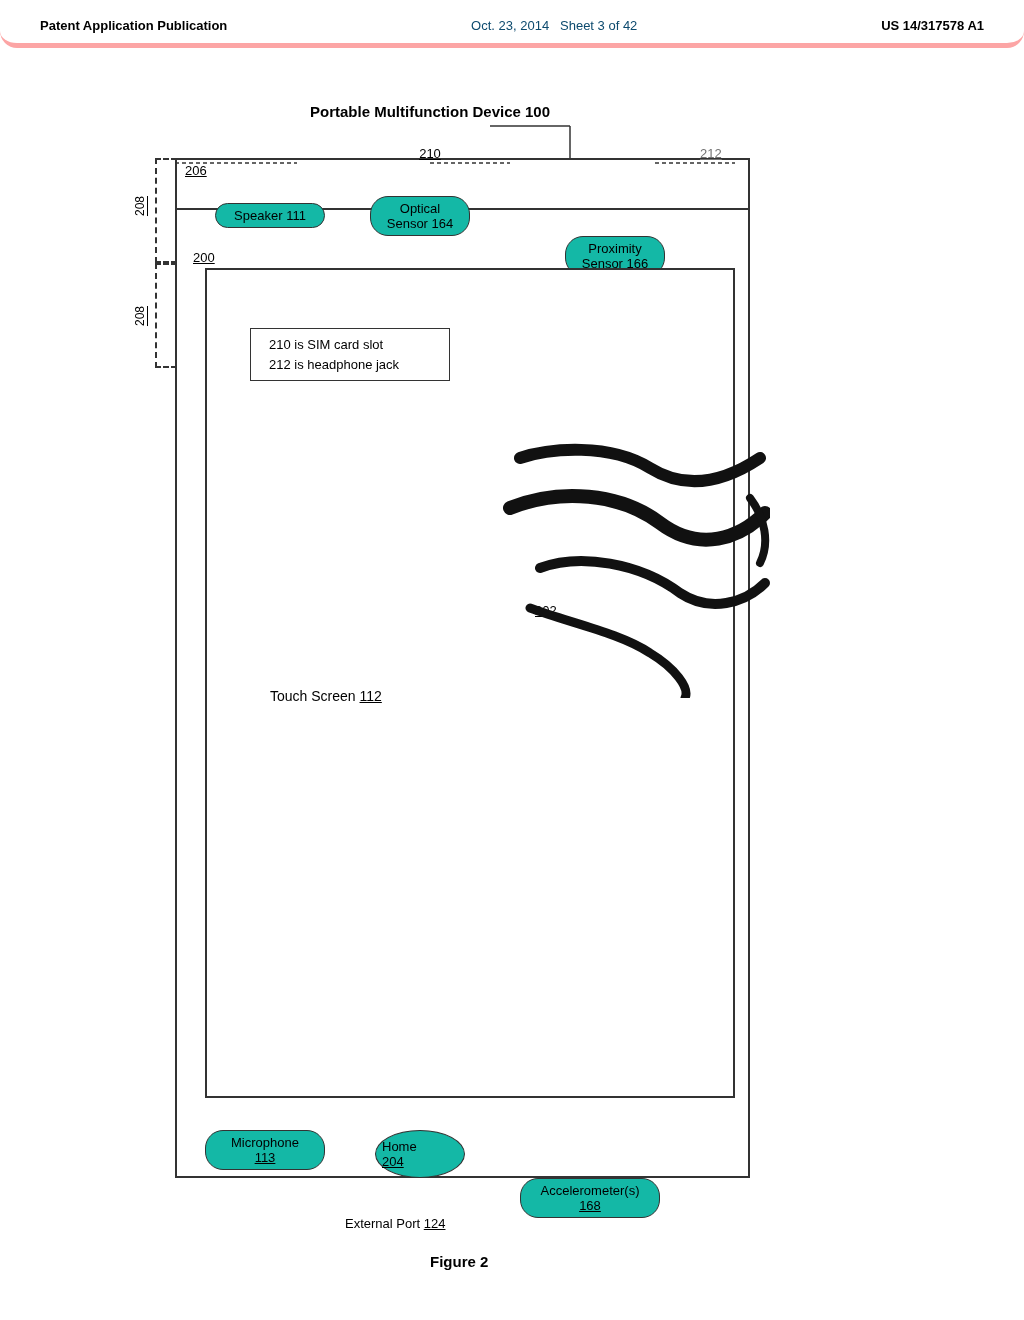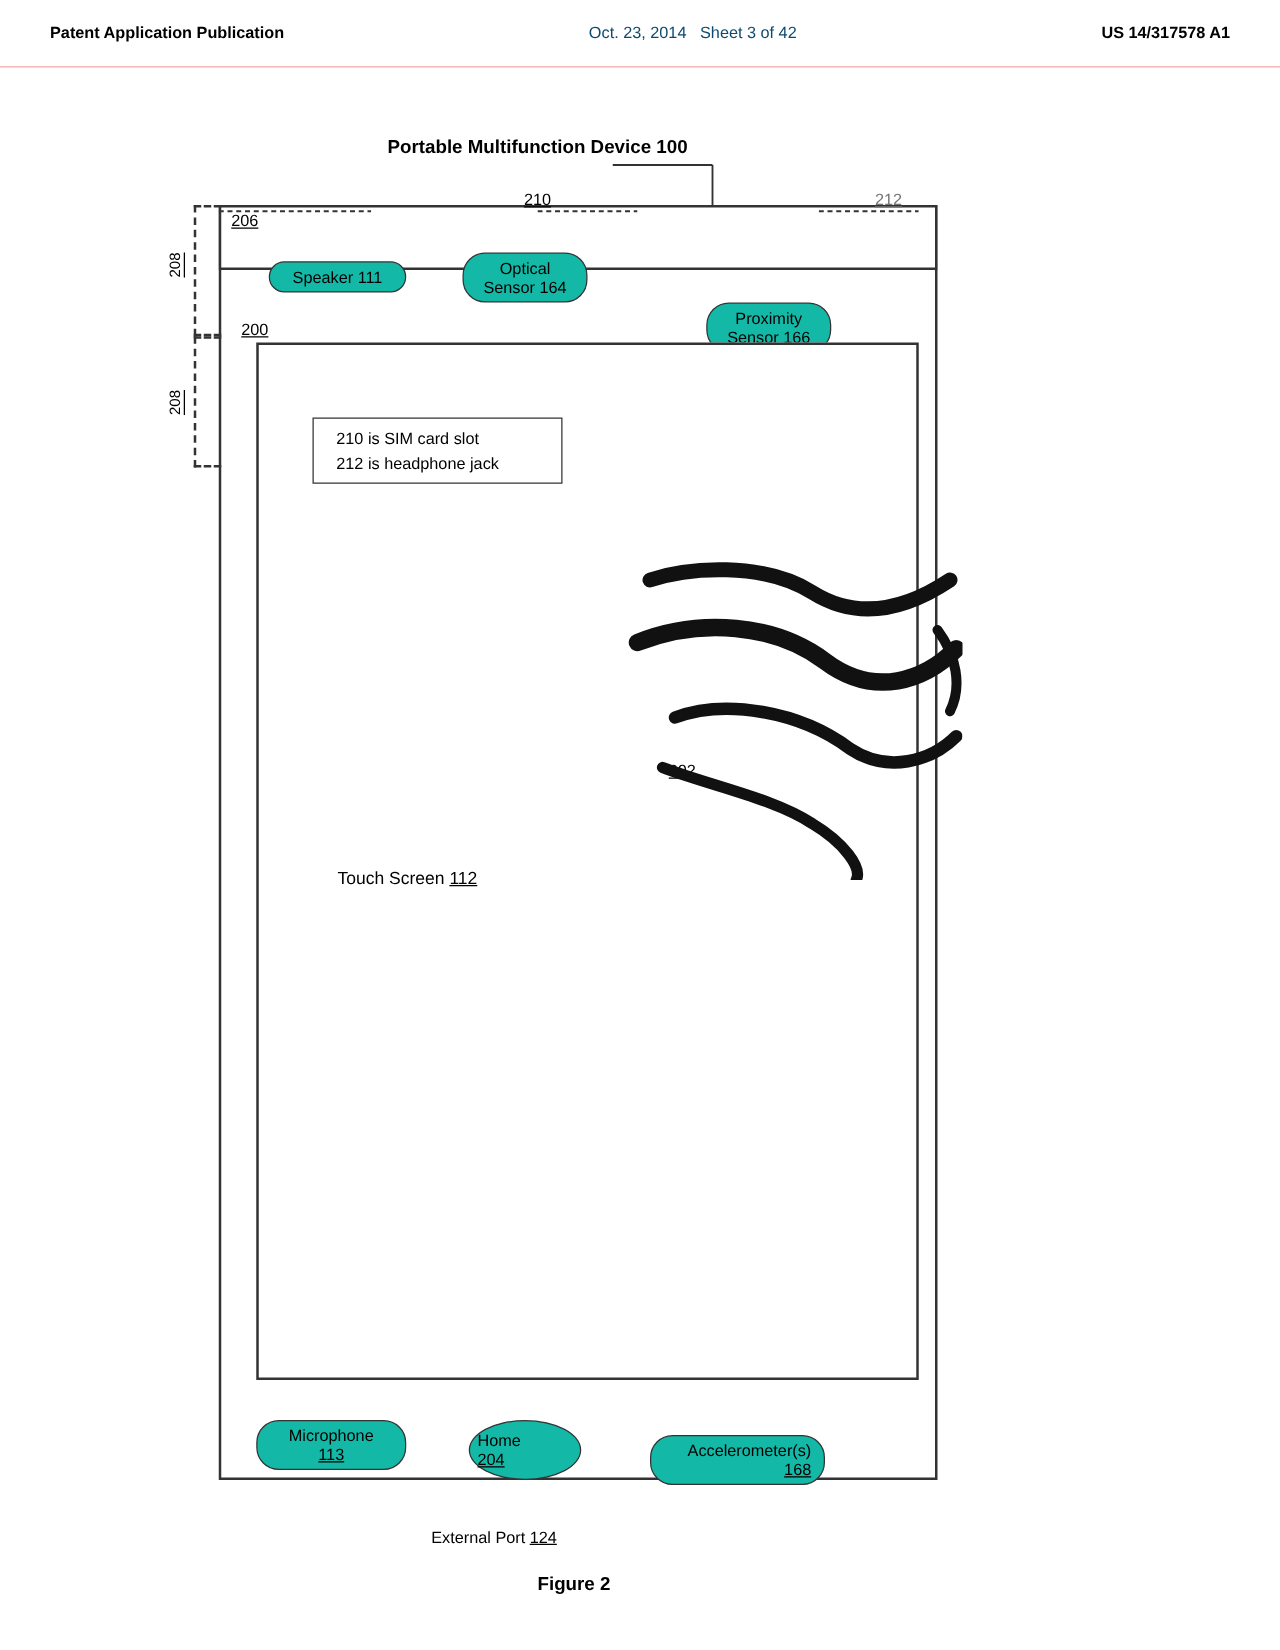--- a/index.html
+++ b/index.html
@@ -11,22 +11,23 @@
       font-size: 14px;
       position: relative;
       overflow: hidden;
     }
 
     
     .page-header {
       display: flex;
       justify-content: space-between;
       align-items: flex-start;
-      padding: 18px 40px 20px 40px;
-      border-bottom: 1px solid #fca5a5;
+      padding: 18px 40px 10px 40px;
+      border-bottom: 5px solid #fca5a5;
+      border-radius: 17px;
     }
     .header-left {
       font-size: 13px;
       font-weight: bold;
       color: #000;
     }
     .header-center {
       font-size: 13px;
       color: #0c4a6e;
       text-align: center;
@@ -186,24 +187,23 @@
     }
     .home-box {
       position: absolute;
       top: 1082px;
       left: 375px;
       width: 90px;
       border-radius: 50% !important;
     }
     .accelerometer-box {
       position: absolute;
-      top: 1094px;
+      top: 1130px;
       left: 520px;
       width: 140px;
-      text-align: right;
     }
 
     
     .external-port-label {
       position: absolute;
       top: 1168px;
       left: 345px;
       font-size: 13px;
       text-align: center;
     }

